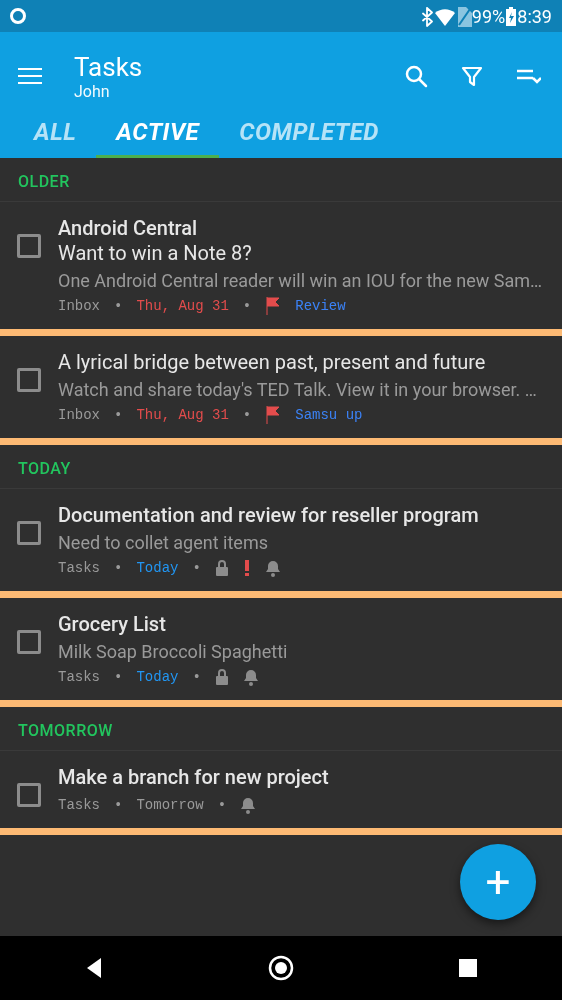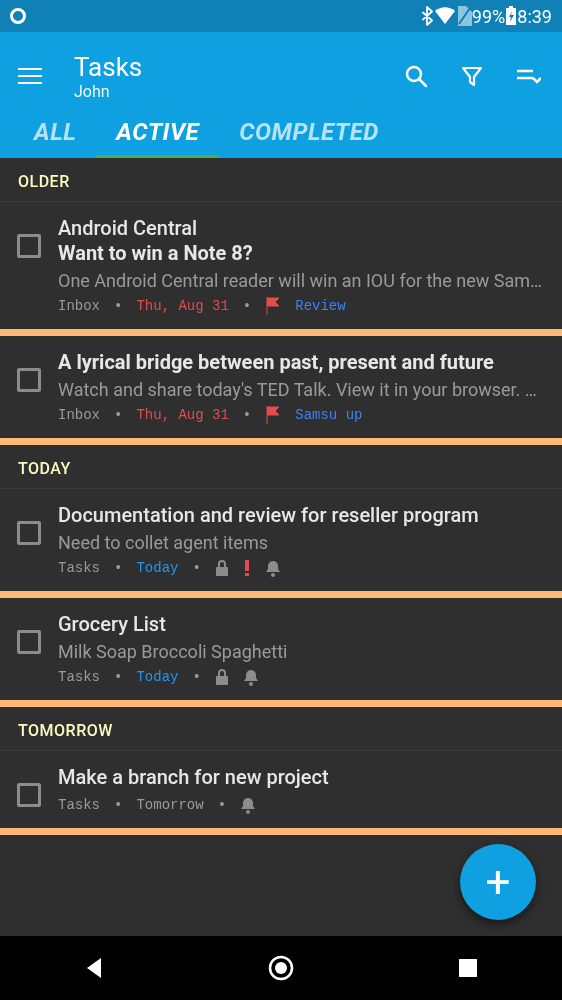--- a/index.html
+++ b/index.html
@@ -3,48 +3,48 @@
 <meta charset="utf-8">
 <style>
   * { margin: 0; padding: 0; box-sizing: border-box; }
   html, body { width: 562px; height: 1000px; overflow: hidden; font-family: Roboto, Arial, sans-serif; background: #000; }
   .screen { width: 562px; height: 1000px; display: flex; flex-direction: column; background: #2f2f2f; }
 
   
   .status-bar { height: 32px; background: #0f81b6; display: flex; align-items: center; justify-content: space-between; padding: 0 10px; color: #fff; font-size: 18px; }
   .status-left { display: flex; align-items: center; gap: 8px; }
   .ring-icon { width: 16px; height: 16px; border: 3px solid #fff; border-radius: 50%; }
-  .status-right { display: flex; align-items: center; } 
+  .status-right { display: flex; align-items: flex-end; } 
 
   
   .action-bar { background: #0fa0e1; padding: 14px 14px 0 14px; }
   .action-row { display: flex; align-items: center; height: 60px; }
   .hamburger { width: 40px; display: flex; flex-direction: column; gap: 5px; cursor: pointer; padding: 6px 4px; }
   .hamburger span { height: 2px; background: #fff; width: 24px; }
   .title-block { flex: 1; padding-left: 20px; color: #fff; }
   .title-block .t1 { font-size: 26px; font-weight: 400; }
   .title-block .t2 { font-size: 16px; opacity: 0.95; }
   .action-icons { display: flex; gap: 28px; align-items: center; padding-right: 6px; }
   .icon-btn { width: 28px; height: 28px; display: flex; align-items: center; justify-content: center; cursor: pointer; color: #fff; }
 
   
   .tabs { display: flex; height: 52px; align-items: center; }
   .tab { padding: 0 20px; height: 100%; display: flex; align-items: center; font-size: 24px; font-weight: 700; color: #b6e3f7; letter-spacing: 0.5px; cursor: pointer; position: relative; font-style: italic; }
   .tab.active { color: #fff; }
   .tab.active::after { content: ""; position: absolute; left: 0; right: 0; bottom: 0; height: 3px; background: #4caf50; }
 
   
   .list { flex: 1; background: #2f2f2f; overflow: hidden; position: relative; }
-  .section-header { padding: 14px 18px 10px; color: #fef9c3; font-size: 16px; font-weight: 500; letter-spacing: 0.5px; border-bottom: 1px solid #3a3a3a; }
+  .section-header { padding: 14px 18px 10px; color: #22c55e; font-size: 16px; font-weight: 500; letter-spacing: 0.5px; border-bottom: 1px solid #3a3a3a; }
   .task-row { display: flex; padding: 14px 14px 14px 14px; border-bottom: 7px solid #fdba74; gap: 14px; }
   .check { width: 30px; display: flex; align-items: flex-start; justify-content: center; padding-top: 18px; }
   .checkbox { width: 24px; height: 24px; border: 3px solid #8c8c8c; border-radius: 2px; cursor: pointer; }
   .task-body { flex: 1; min-width: 0; }
   .ttl1 { color: #e7e7e7; font-size: 20px; font-weight: 500; line-height: 1.25; }
-  .ttl2 { color: #e7e7e7; font-size: 20px; font-weight: 700; line-height: 1.25; }
+  .ttl2 { color: #e7e7e7; font-size: 20px; font-weight: 400; line-height: 1.25; }
   .desc { color: #9a9a9a; font-size: 18px; margin-top: 4px; white-space: nowrap; overflow: hidden; text-overflow: ellipsis; }
   .meta { margin-top: 6px; font-size: 14px; color: #9a9a9a; display: flex; align-items: center; gap: 14px; flex-wrap: wrap; font-family: Liberation Mono, monospace; }
   .folder { color: #9a9a9a; }
   .dot { color: #9a9a9a; }
   .date-red { color: #e34c4c; }
   .date-blue { color: #2196f3; }
   .date-gray { color: #9a9a9a; }
   .flag-icon { color: #e34c4c; display: inline-flex; }
   .meta-icon { color: #8c8c8c; display: inline-flex; }
   .prio-icon { color: #e34c4c; display: inline-flex; font-weight: 900; }

